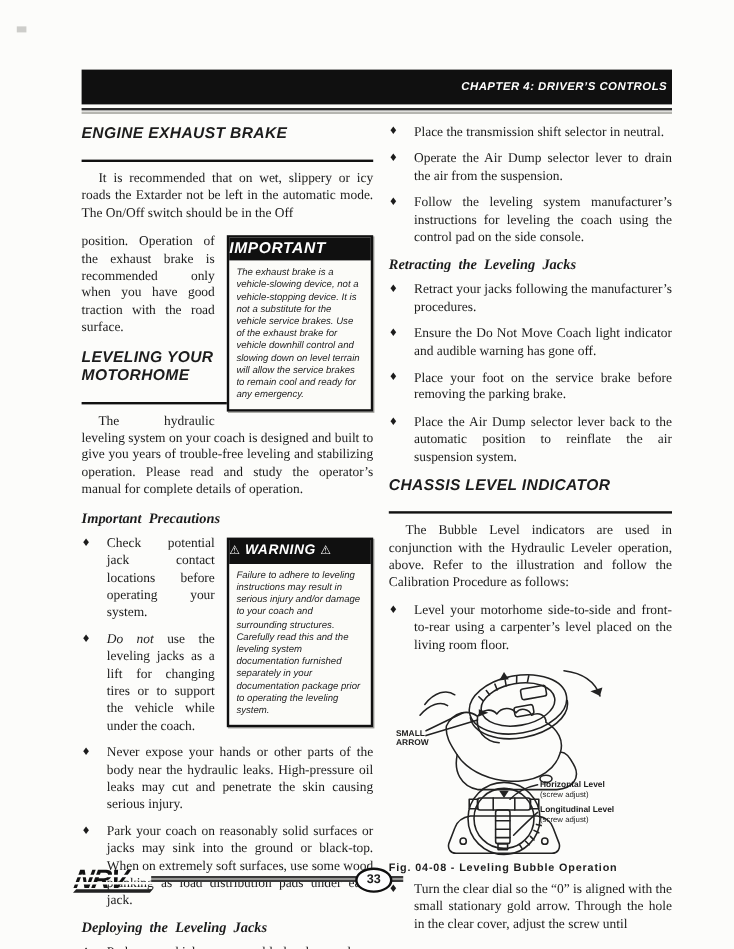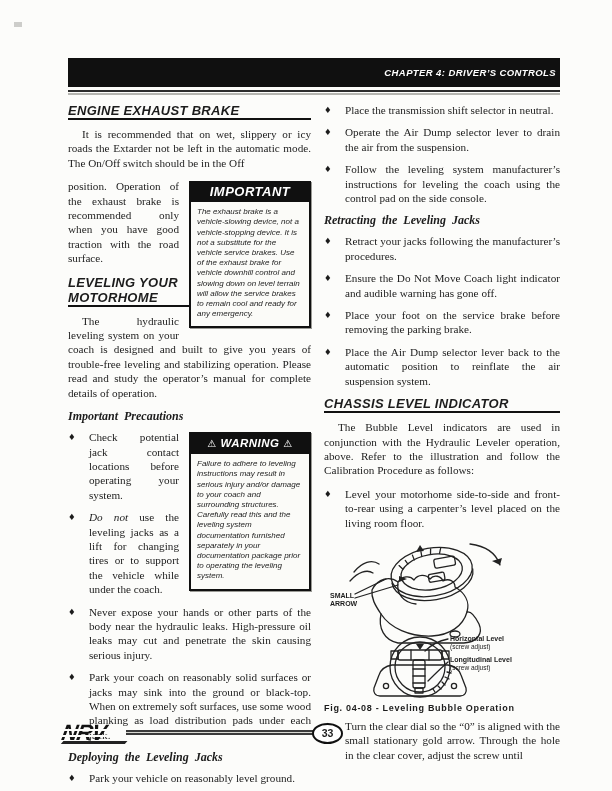--- a/index.html
+++ b/index.html
@@ -17,38 +17,38 @@
   .chapter-title { color:#fff; font-family:"Liberation Sans", sans-serif; font-weight:bold; font-style:italic; font-size:9.5px; letter-spacing:.4px; white-space:nowrap; }
   .head-rule { margin-top:3px; height:2px; background:#2c2c2c; box-shadow:0 3px 0 #b5b5b0; }
 
   
   .columns { display:flex; gap:13px; margin-top:11px; }
   .col-left  { width:243px; }
   .col-right { width:236px; }
 
   h2.sect {
     font-family:"Liberation Sans", sans-serif; font-style:italic; font-weight:bold;
-    font-size:13px; letter-spacing:.3px; margin:0 0 7px; padding-bottom:0;
+    font-size:13px; letter-spacing:.3px; margin:0 0 7px; padding-bottom:15px;
     border-bottom:2.5px solid #111; line-height:15px;
   }
   h3.sub {
     font-family:Liberation Serif, serif; font-style:italic; font-weight:bold;
     font-size:12px; word-spacing:3px; margin:4px 0 7px; line-height:14px;
   }
   p.body { font-size:11.2px; line-height:14.4px; text-align:justify; margin:0 0 9px; }
   p.ind  { text-indent:14px; }
 
   .bullet { font-size:11.2px; line-height:14.4px; text-align:justify; margin:0 0 8px; padding-left:21px; text-indent:-21px; }
   .bmark  { display:inline-block; width:21px; text-indent:0; font-size:8.5px; vertical-align:1px; font-family:"DejaVu Sans", sans-serif; }
   .em { font-style:italic; }
 
   
   .note { float:right; width:118px; border:2px solid #101010; background:#fbfbf8; margin:2px 0 8px 10px; box-shadow:1px 1px 0 #9a9a95; }
   .note-head {
-    background:#101010; color:#fff; text-align:center; padding:2px 0 3px;
+    background:#101010; color:#fff; text-align:left; padding:2px 0 3px;
     font-family:"Liberation Sans", sans-serif; font-weight:bold; font-style:italic;
     font-size:13px; letter-spacing:.5px; line-height:14px;
   }
   .note-head.warn { font-size:11.5px; }
   .tri { font-style:normal; font-family:"DejaVu Sans", sans-serif; font-size:10px; }
   .note-body {
     font-family:"Liberation Sans", sans-serif; font-style:italic;
     font-size:8px; line-height:10.2px; margin:0; padding:5px 6px 7px;
   }
 
@@ -68,21 +68,21 @@
   .nrv {
     position:absolute; left:0; top:0; font-family:"Liberation Sans", sans-serif;
     font-style:italic; font-weight:bold; font-size:22px; line-height:24px;
     letter-spacing:-1px; transform:skewX(-10deg); color:#121212;
   }
   .nrv-stripe { position:absolute; left:-2px; width:70px; height:1.6px; background:#fcfcfa; }
   .s1 { top:8px; } .s2 { top:14px; }
   .nrv-under { position:absolute; left:2px; top:20px; width:64px; height:2.5px; background:#222; transform:skewX(-35deg); }
   .foot-line { position:absolute; left:64px; right:226px; top:9px; height:1px; background:#d8d8d2; border-top:2px solid #3a3a3a; border-bottom:2px solid #3a3a3a; }
   .page-oval {
-    position:absolute; left:250px; top:2px; width:27px; height:17px; background:#fff;
+    position:absolute; left:234px; top:2px; width:27px; height:17px; background:#fff;
     border:2px solid #101010; border-radius:50%; z-index:2; text-align:center;
     font-family:"Liberation Sans", sans-serif; font-weight:bold; font-size:10.5px; line-height:17px;
   }
   .foot-guide {
     position:absolute; left:274px; right:0; top:3px; height:14px; background:#101010;
     display:flex; align-items:center; justify-content:flex-end; padding-right:4px;
     color:#fff; font-family:"Liberation Sans", sans-serif; font-weight:bold; font-style:italic;
     font-size:9px; letter-spacing:.4px; white-space:nowrap;
   }
 </style>

